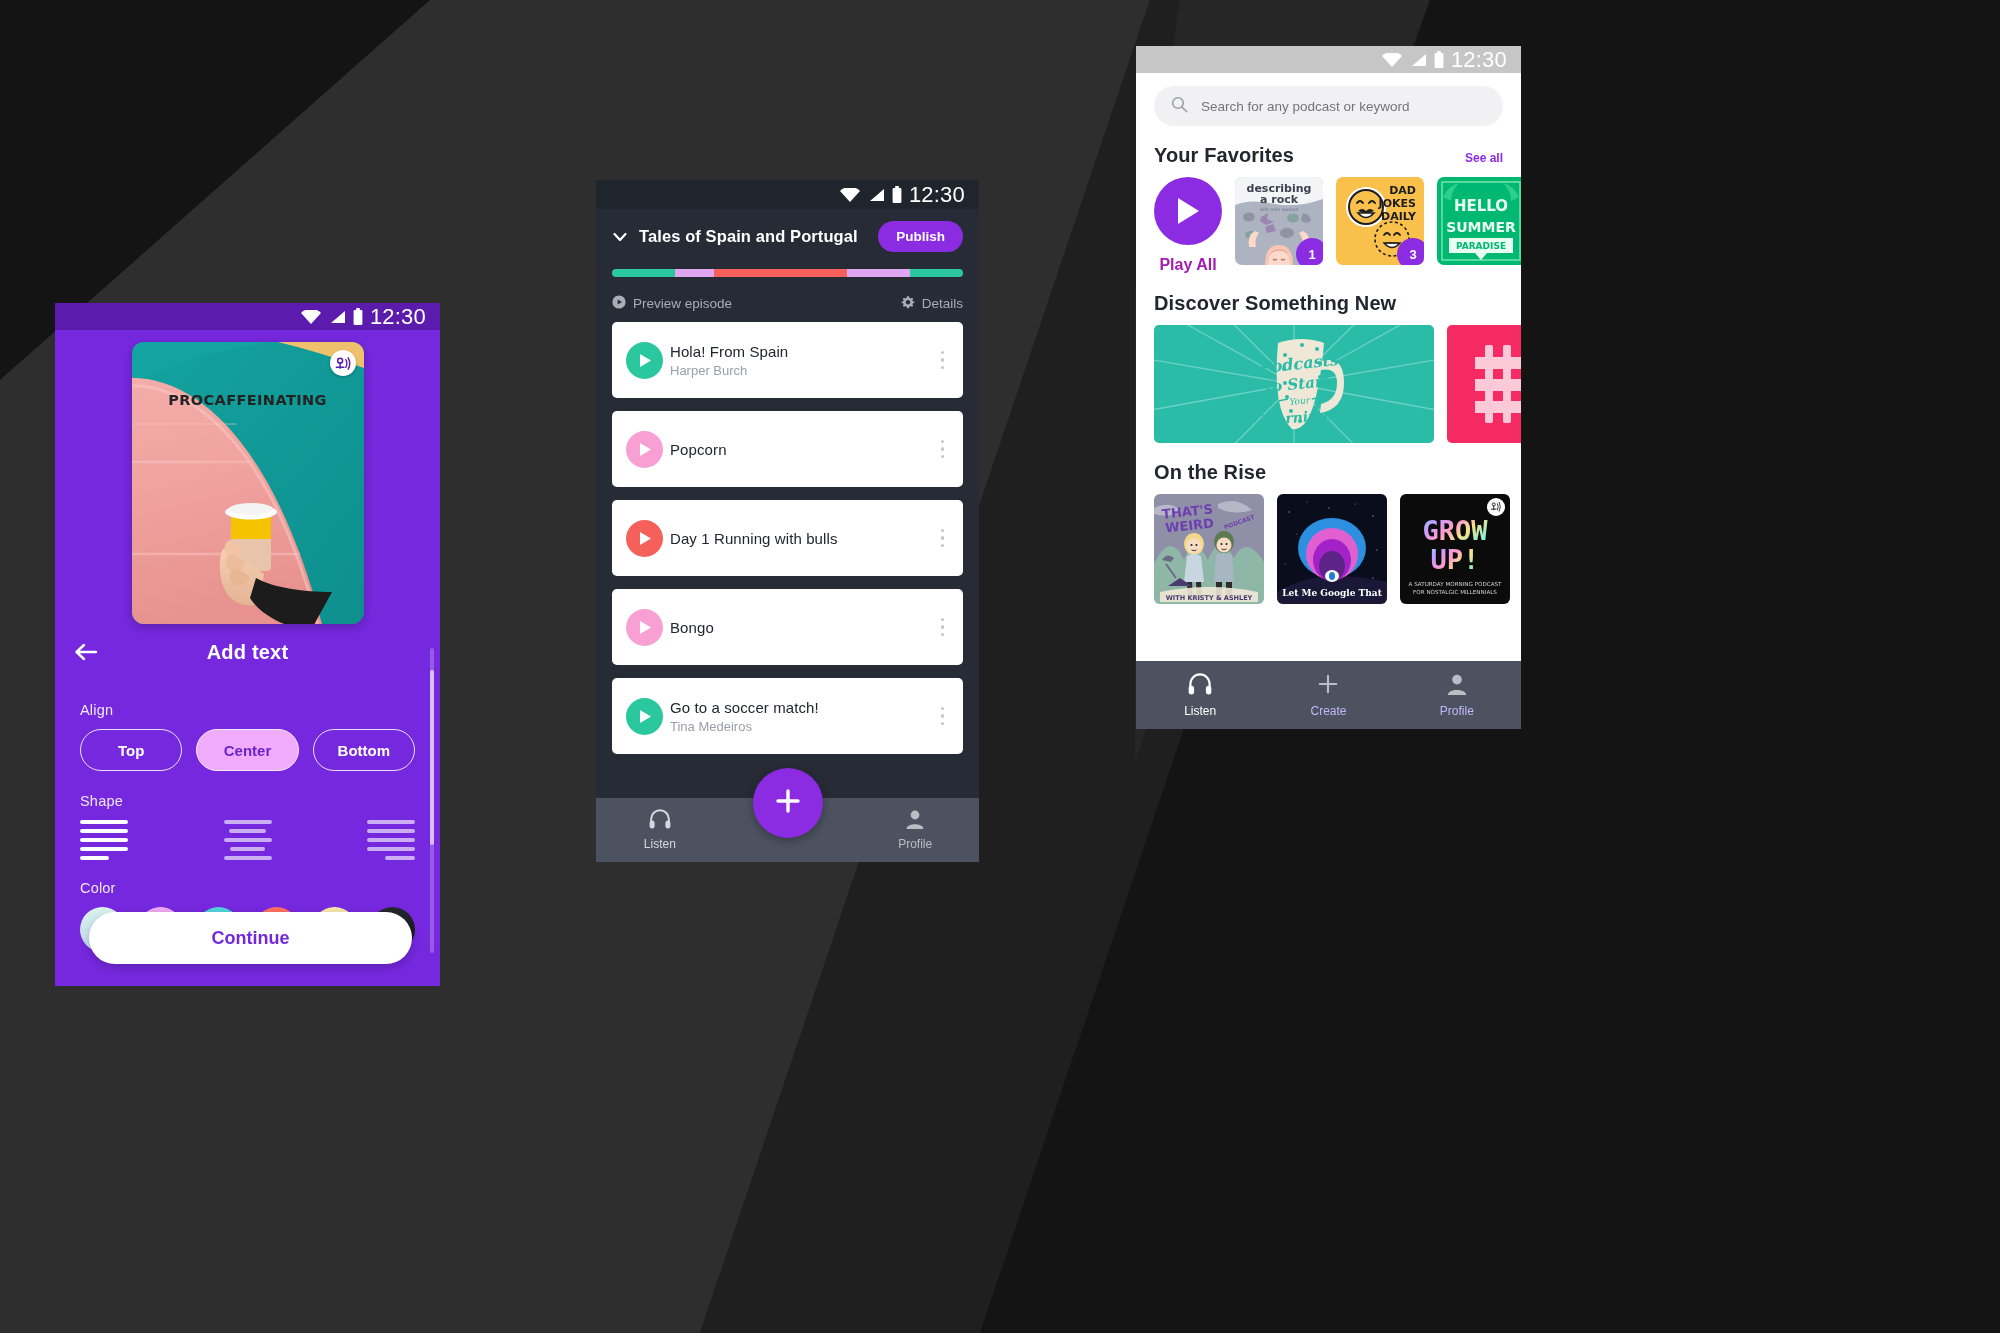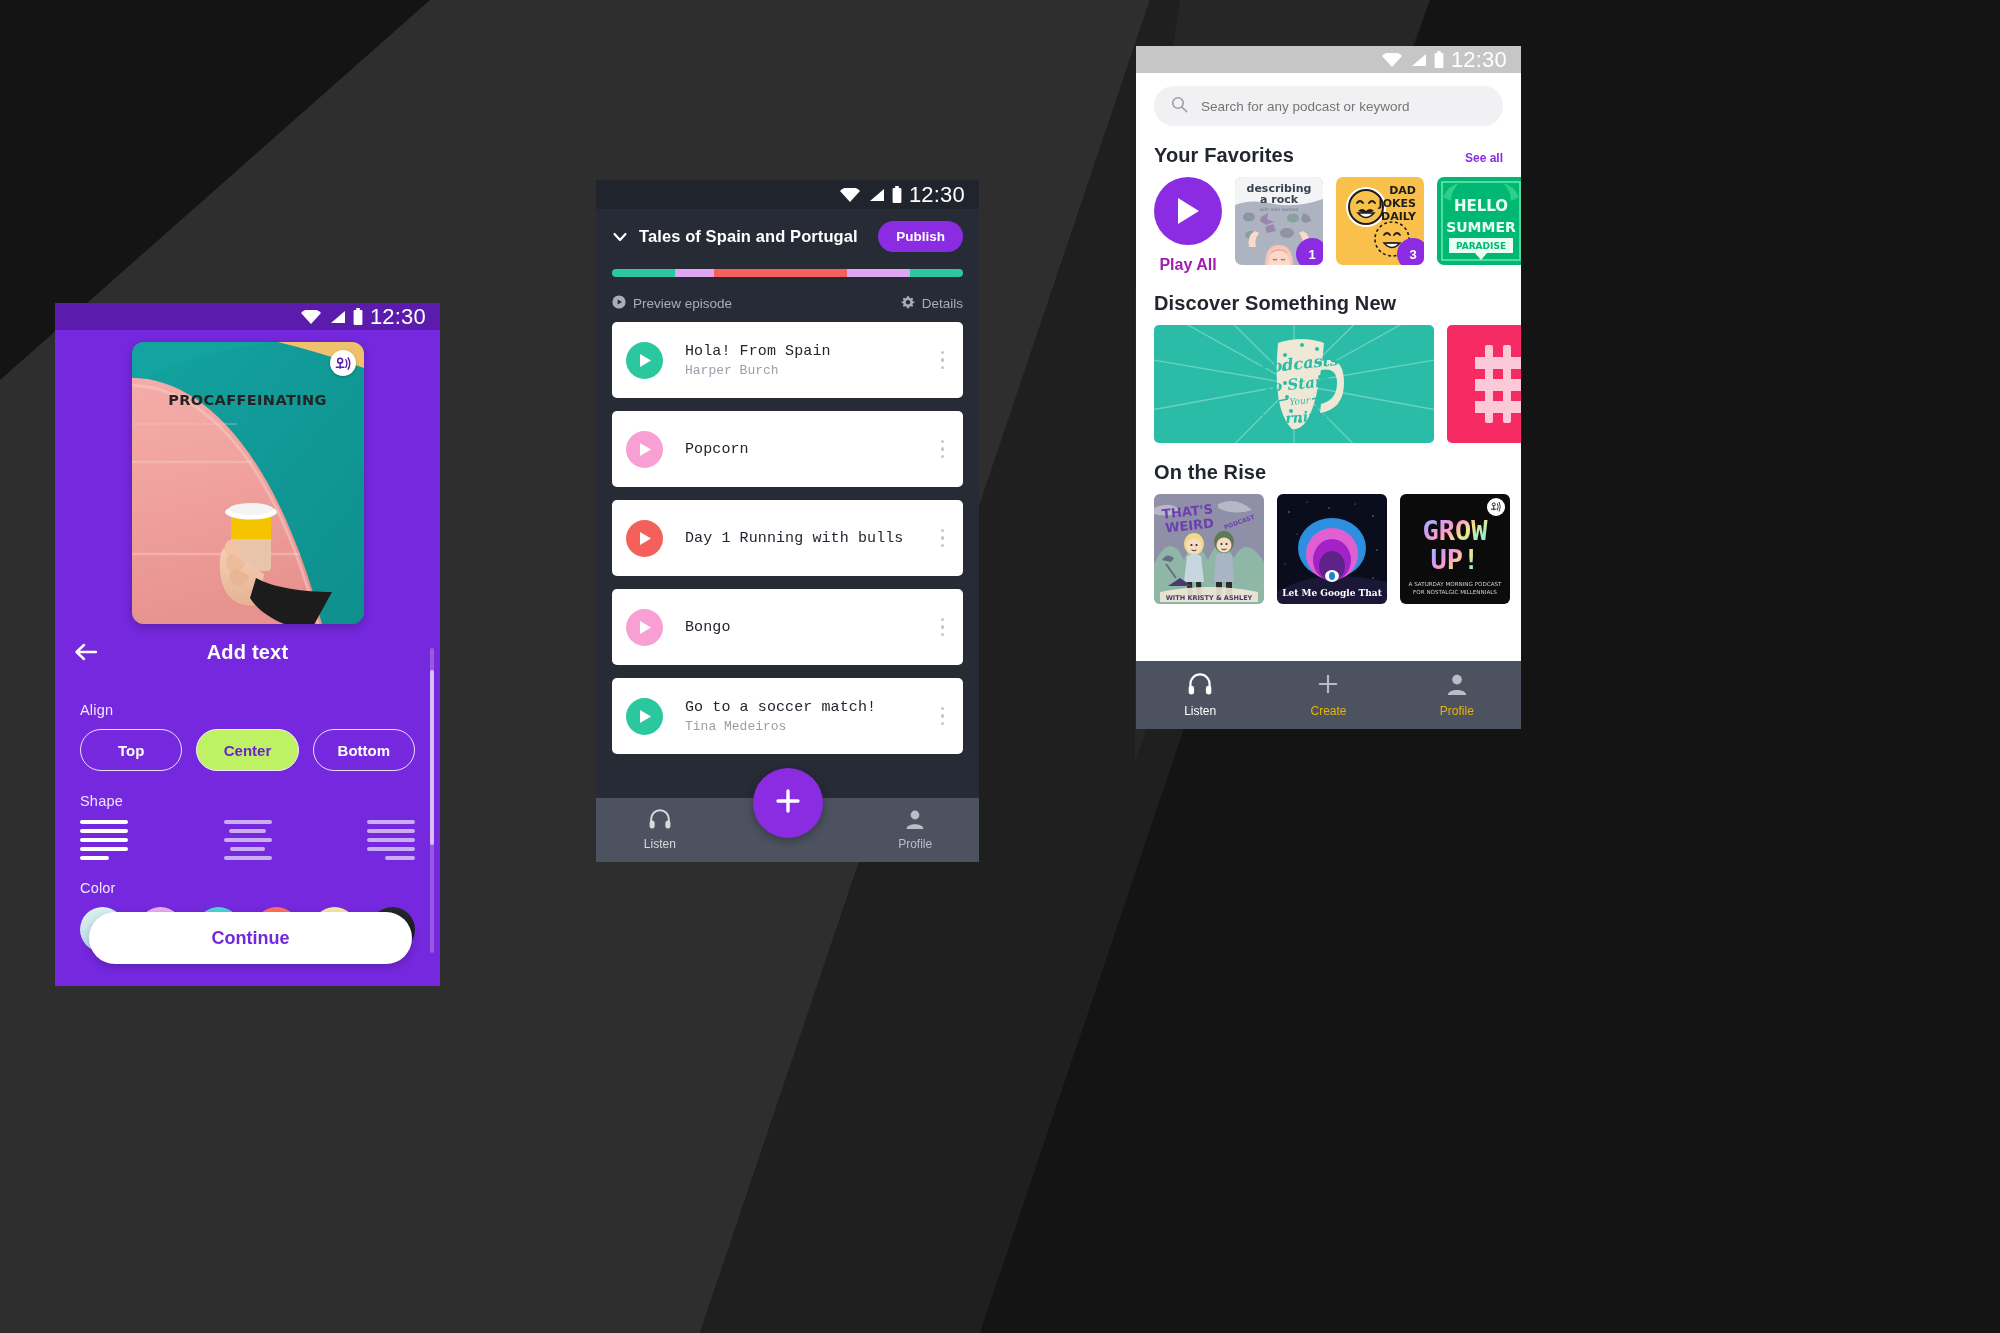--- a/index.html
+++ b/index.html
@@ -67,21 +67,21 @@
 
   #p1-panel { padding: 22px 25px 0 25px; color: #fff; position: relative; }
   .p1-label { font-size: 14.5px; color: #f0e6ff; margin-bottom: 11px; letter-spacing:.2px; }
   #p1-align-row { display:flex; gap: 14px; margin-bottom: 22px; }
   .align-btn {
     flex: 1; height: 42px; border-radius: 21px;
     display:flex; align-items:center; justify-content:center;
     font-size: 15px; font-weight: 700; cursor: pointer;
     border: 1.6px solid rgba(255,255,255,.85); color: #fff; background: transparent;
   }
-  .align-btn.active { background: #bef264; color:#6B23C9; border-color:#F3EAFB; }
+  .align-btn.active { background: #f0abfc; color:#6B23C9; border-color:#F3EAFB; }
 
   #p1-shape-row { display:flex; justify-content:space-between; margin-bottom: 20px; }
   .shape-opt { width: 48px; cursor:pointer; display:flex; flex-direction:column; gap:5px; }
   .shape-opt i { display:block; height: 4px; border-radius: 2px; background: rgba(255,255,255,.62); }
   .shape-opt.active i { background: #ffffff; }
 
   #p1-color-row { display:flex; justify-content:space-between; margin-bottom: 8px; }
   .swatch { width: 45px; height: 45px; border-radius:50%; cursor:pointer; }
 
   #p1-continue {
@@ -131,21 +131,21 @@
     background:#fff; border-radius: 5px; height: 76px; margin-bottom: 13px;
     display:flex; align-items:center; padding: 0 14px; cursor:pointer;
     position:relative;
   }
   .ep-play {
     width: 37px; height: 37px; border-radius:50%;
     display:flex; align-items:center; justify-content:center; flex:none;
     cursor:pointer;
   }
   .ep-play svg { margin-left: 2px; }
-  .ep-text { margin-left: 22px; flex: 1; min-width:0;font-family:Liberation Mono, monospace; }
+  .ep-text { margin-left: 7px; flex: 1; min-width:0; }
   .ep-title { font-size: 15px; color:#22262E; letter-spacing:.1px; }
   .ep-author { font-size: 13px; color:#9aa0a8; margin-top: 3px; }
   .ep-more { display:flex; flex-direction:column; gap: 4px; padding: 5px; cursor:pointer; }
   .ep-more span { width: 3.5px; height: 3.5px; border-radius:50%; background:#c3c7cc; display:block; }
 
   #p2-fab {
     position:absolute; left: 50%; transform: translateX(-50%);
     bottom: 24px; width: 70px; height: 70px; border-radius:50%;
     background:#8B2BE2; display:flex; align-items:center; justify-content:center;
     z-index: 5; cursor:pointer; box-shadow: 0 3px 10px rgba(0,0,0,.3);
@@ -205,21 +205,21 @@
 
   #p3-rise-row { display:flex; gap: 13px; padding: 10px 0 0 18px; }
   .rise-card { width: 110px; height: 110px; border-radius: 6px; overflow:hidden; flex:none; cursor:pointer; position:relative; }
 
   #p3-nav {
     position:absolute; left:0; right:0; bottom:0; height: 68px;
     background:#4C5260; display:flex; align-items:center;
   }
   .nav3 { flex:1; display:flex; flex-direction:column; align-items:center; gap:6px; font-size:12px; cursor:pointer; }
   .nav3.active { color:#ffffff; }
-  .nav3.idle { color:#eab308; }
+  .nav3.idle { color:#c4b5fd; }
 </style>
 </head>
 <body>
 
 <div id="bg">
   <svg viewBox="0 0 2000 1333" xmlns="http://www.w3.org/2000/svg">
     <rect x="0" y="0" width="2000" height="1333" fill="#1b1b1b"></rect>
     <polygon points="0,0 430,0 0,380" fill="#141414"></polygon>
     <polygon points="430,0 1150,0 700,1333 0,1333 0,380" fill="#2e2e2e"></polygon>
     <polygon points="1150,0 1430,0 980,1333 700,1333" fill="#1f1f1f"></polygon>

